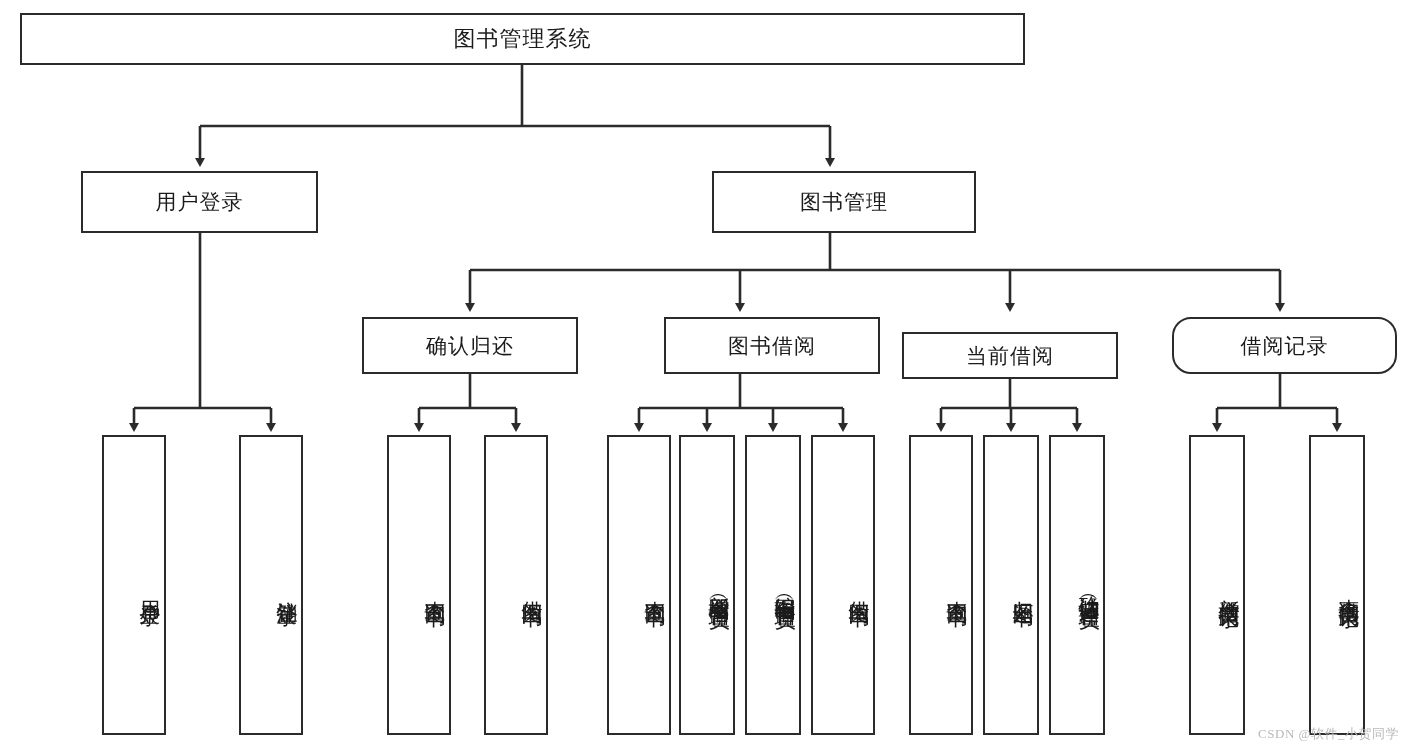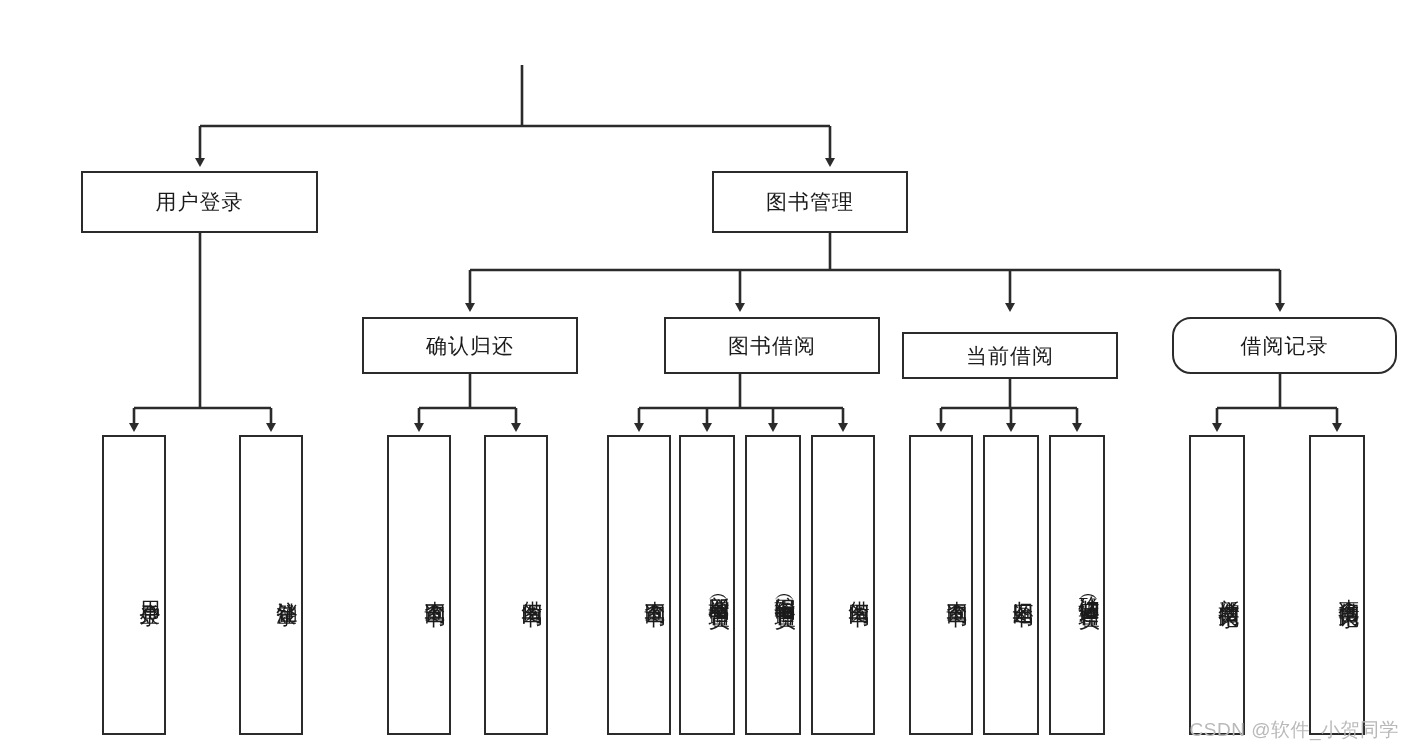--- a/index.html
+++ b/index.html
@@ -55,24 +55,25 @@
   .node.vert .vtext {
     writing-mode: vertical-rl;
     text-orientation: upright;
     display: block;
     white-space: nowrap;
   }
   .watermark {
     position: absolute;
     right: 6px;
     bottom: 4px;
-    font-size: 19px;
+    font-size: 13px;
     color: #b9b9b9;
     letter-spacing: 0.5px;
     white-space: nowrap;
+    font-family: Liberation Serif, serif;
   }
 </style>
 </head>
 <body>
 
 <div id="canvas">
 
   <svg id="edges" viewBox="0 0 1405 747" width="1405" height="747">
     <defs>
       <marker id="arrow" markerWidth="9" markerHeight="10" refX="1" refY="5" orient="auto" markerUnits="userSpaceOnUse">
@@ -116,25 +117,28 @@
       <path d="M1011,408 L1011,424" marker-end="url(#arrow)"></path>
       <path d="M1077,408 L1077,424" marker-end="url(#arrow)"></path>
 
       <path d="M1280,374 L1280,408"></path>
       <path d="M1217,408 L1337,408"></path>
       <path d="M1217,408 L1217,424" marker-end="url(#arrow)"></path>
       <path d="M1337,408 L1337,424" marker-end="url(#arrow)"></path>
     </g>
   </svg>
 
+  <div class="node horiz root" style="left:20px;top:13px;width:1005px;height:52px;">
+    <span>图书管理系统</span>
+  </div>
 
   <div class="node horiz" style="left:81px;top:171px;width:237px;height:62px;">
     <span>用户登录</span>
   </div>
-  <div class="node horiz" style="left:712px;top:171px;width:196px;height:62px;">
+  <div class="node horiz" style="left:712px;top:171px;width:264px;height:62px;">
     <span>图书管理</span>
   </div>
 
   <div class="node horiz" style="left:362px;top:317px;width:216px;height:57px;">
     <span>确认归还</span>
   </div>
   <div class="node horiz" style="left:632px;top:317px;width:216px;height:57px;margin-left:32px;">
     <span>图书借阅</span>
   </div>
   <div class="node horiz" style="left:902px;top:332px;width:216px;height:47px;">

